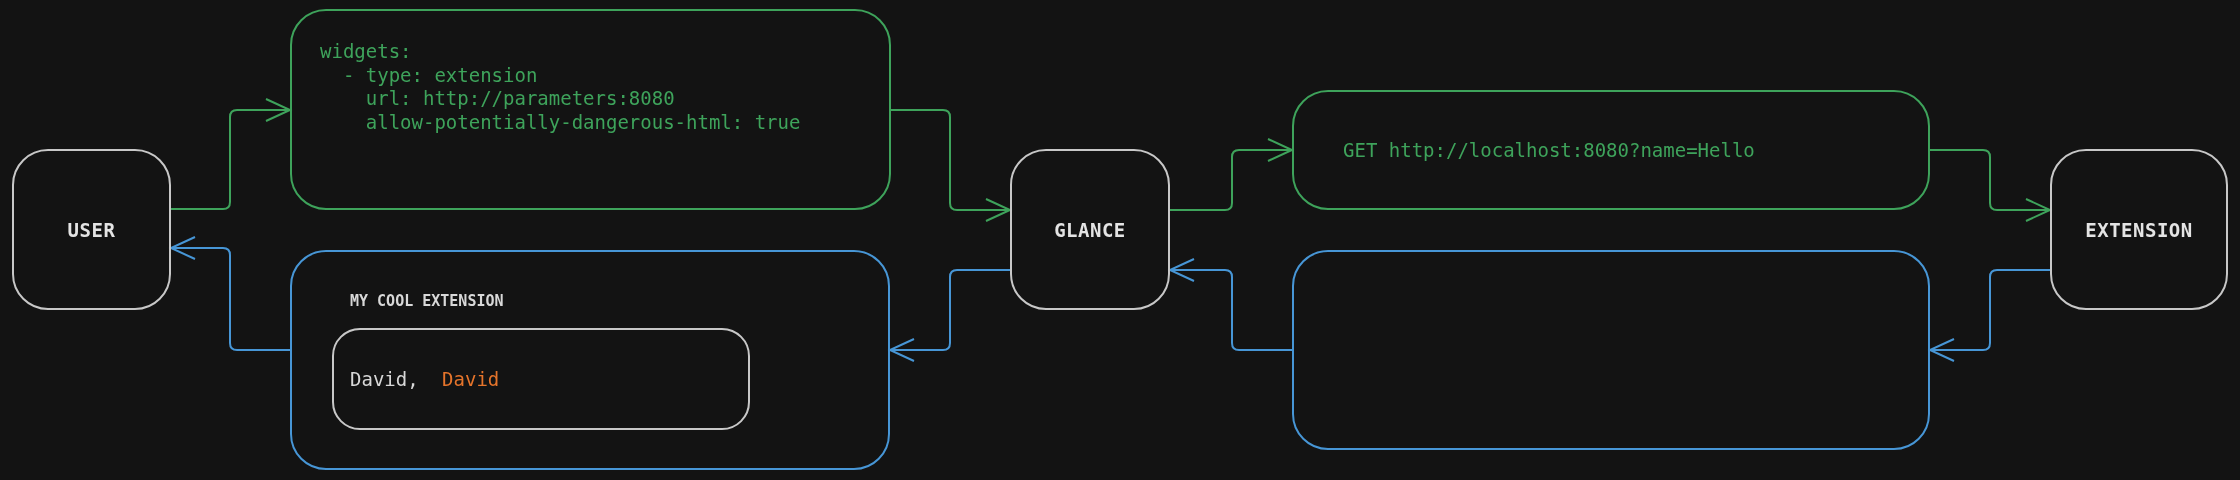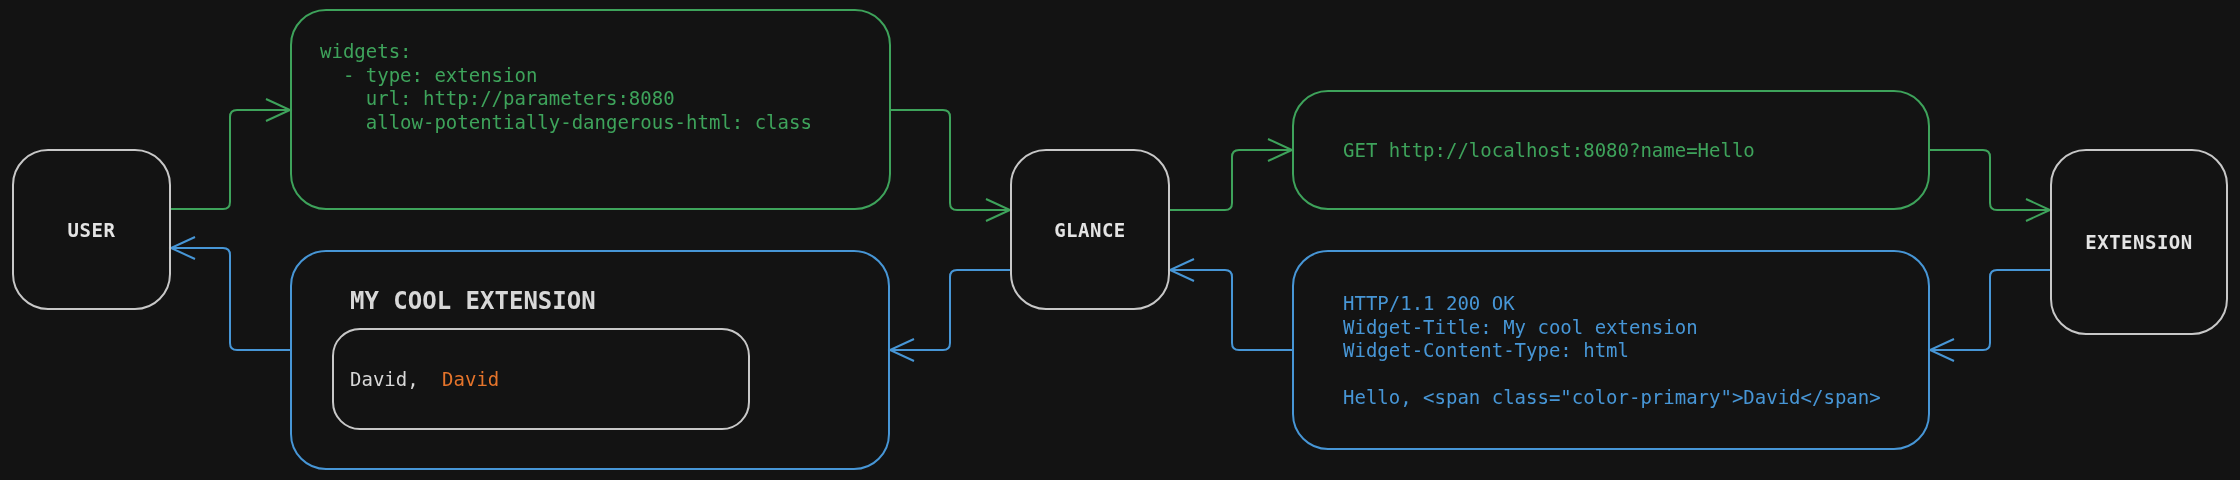--- a/index.html
+++ b/index.html
@@ -26,21 +26,21 @@
   .box{position:absolute;box-sizing:border-box;background:transparent;}
   .node{
     border:2px solid var(--node-border);
     border-radius:36px;
     display:flex;align-items:center;justify-content:center;
     color:var(--text-light);
     font-size:19px;font-weight:700;letter-spacing:0.5px;
   }
   .node-user{left:12px;top:149px;width:159px;height:161px;}
   .node-glance{left:1010px;top:149px;width:160px;height:161px;}
-  .node-extension{left:2050px;top:149px;width:178px;height:186px;}
+  .node-extension{left:2050px;top:149px;width:178px;height:161px;}
 
   .frame{border-radius:36px;border:2px solid;}
   .frame-green{border-color:var(--green);}
   .frame-blue{border-color:var(--blue);}
   .box-config{left:290px;top:9px;width:601px;height:201px;}
   .box-get{left:1292px;top:90px;width:638px;height:120px;}
   .box-response{left:1292px;top:250px;width:638px;height:200px;}
   .box-widget{left:290px;top:250px;width:600px;height:220px;}
   .box-widget-inner{
     left:332px;top:328px;width:418px;height:102px;
@@ -50,21 +50,21 @@
   .code{position:absolute;font-size:19px;line-height:23.5px;}
   .code .ln{white-space:pre;min-height:23.5px;}
   .code-green{color:var(--green);}
   .code-blue{color:var(--blue);}
   .code-config{left:320px;top:40px;}
   .code-get{left:1343px;top:139px;}
   .code-response{left:1343px;top:292px;}
 
   .widget-title{
     position:absolute;left:350px;top:290px;
-    color:#D8D8D8;font-size:24px;font-weight:700;line-height:23.5px;white-space:pre;
+    color:#D8D8D8;font-size:15px;font-weight:700;line-height:23.5px;white-space:pre;
   }
   .widget-greeting{
     position:absolute;left:350px;top:368px;
     font-size:19px;line-height:23.5px;white-space:pre;color:#D8D8D8;
   }
   .widget-greeting .name{color:var(--orange);margin-left:12px;}
 </style>
 </head>
 <body>
 
@@ -99,35 +99,28 @@
   </div>
   <div class="box node node-extension">
     <span>EXTENSION</span>
   </div>
 
   <div class="box frame frame-green box-config"></div>
   <div class="code code-green code-config">
     <div class="ln">widgets:</div>
     <div class="ln">  - type: extension</div>
     <div class="ln">    url: http://parameters:8080</div>
-    <div class="ln">    allow-potentially-dangerous-html: class</div>
+    <div class="ln">    allow-potentially-dangerous-html: true</div>
   </div>
 
   <div class="box frame frame-green box-get"></div>
   <div class="code code-green code-get">
     <div class="ln">GET http://localhost:8080?name=Hello</div>
   </div>
 
   <div class="box frame frame-blue box-response"></div>
-  <div class="code code-blue code-response">
-    <div class="ln">HTTP/1.1 200 OK</div>
-    <div class="ln">Widget-Title: My cool extension</div>
-    <div class="ln">Widget-Content-Type: html</div>
-    <div class="ln"></div>
-    <div class="ln">Hello, &lt;span class="color-primary"&gt;David&lt;/span&gt;</div>
-  </div>
 
   <div class="box frame frame-blue box-widget"></div>
   <div class="widget-title">MY COOL EXTENSION</div>
   <div class="box box-widget-inner"></div>
   <div class="widget-greeting"><span>David, </span><span class="name">David</span></div>
 
 </div>
 
 </body></html>

